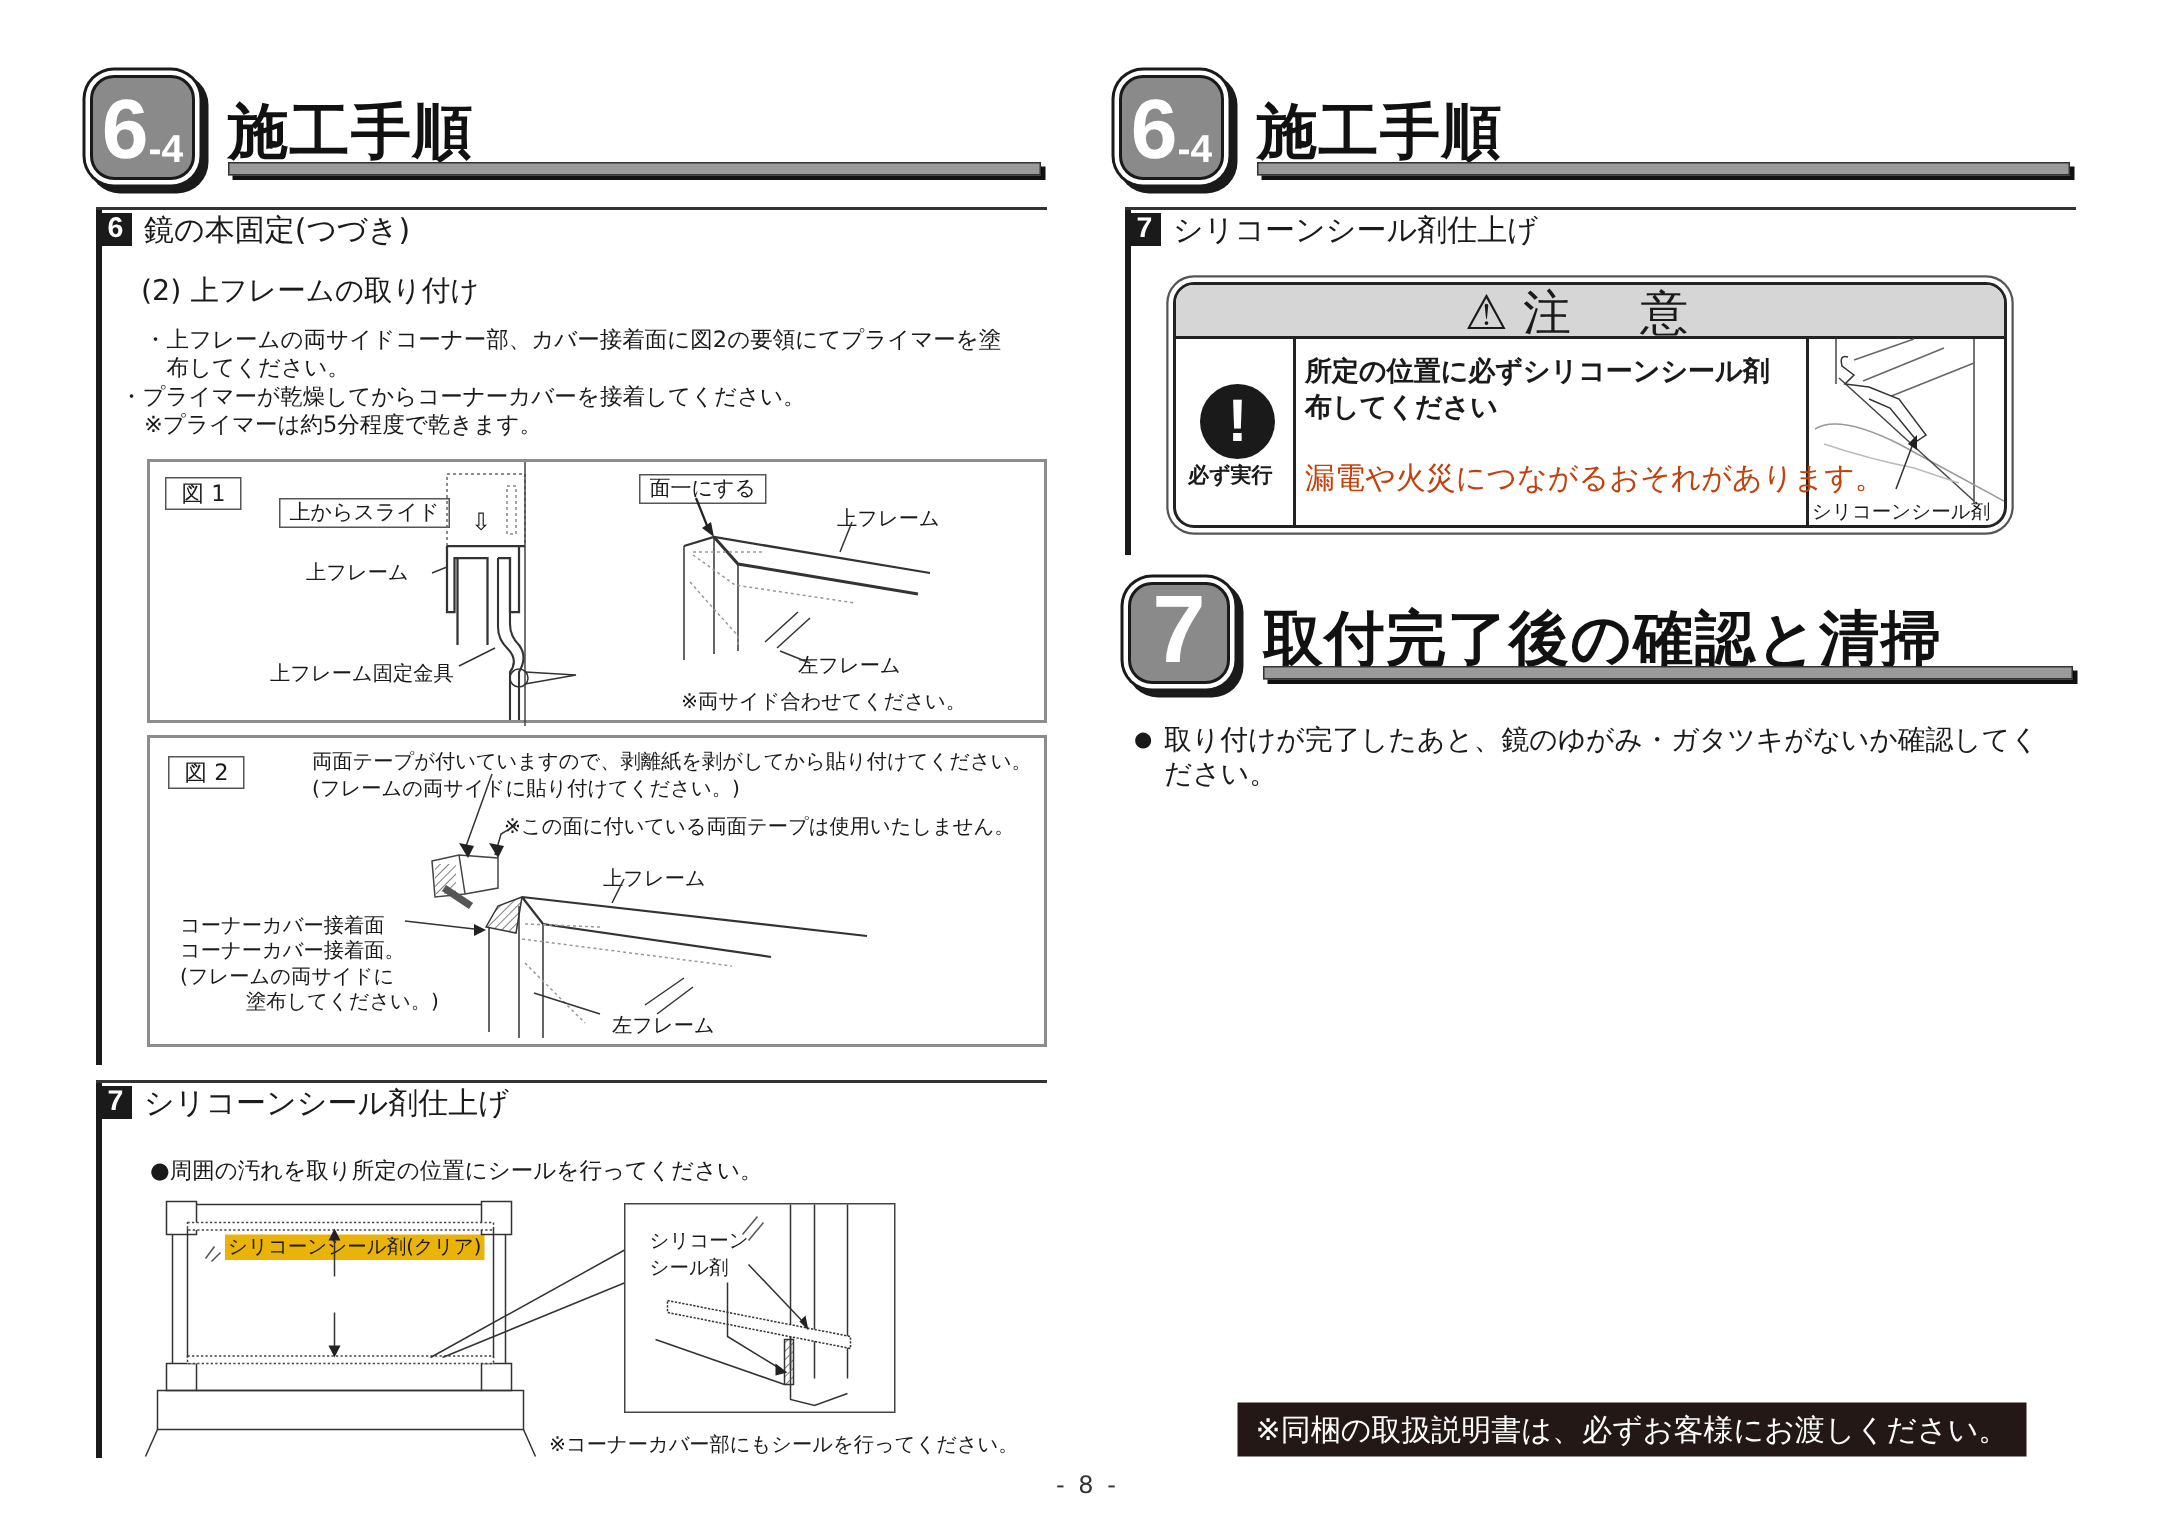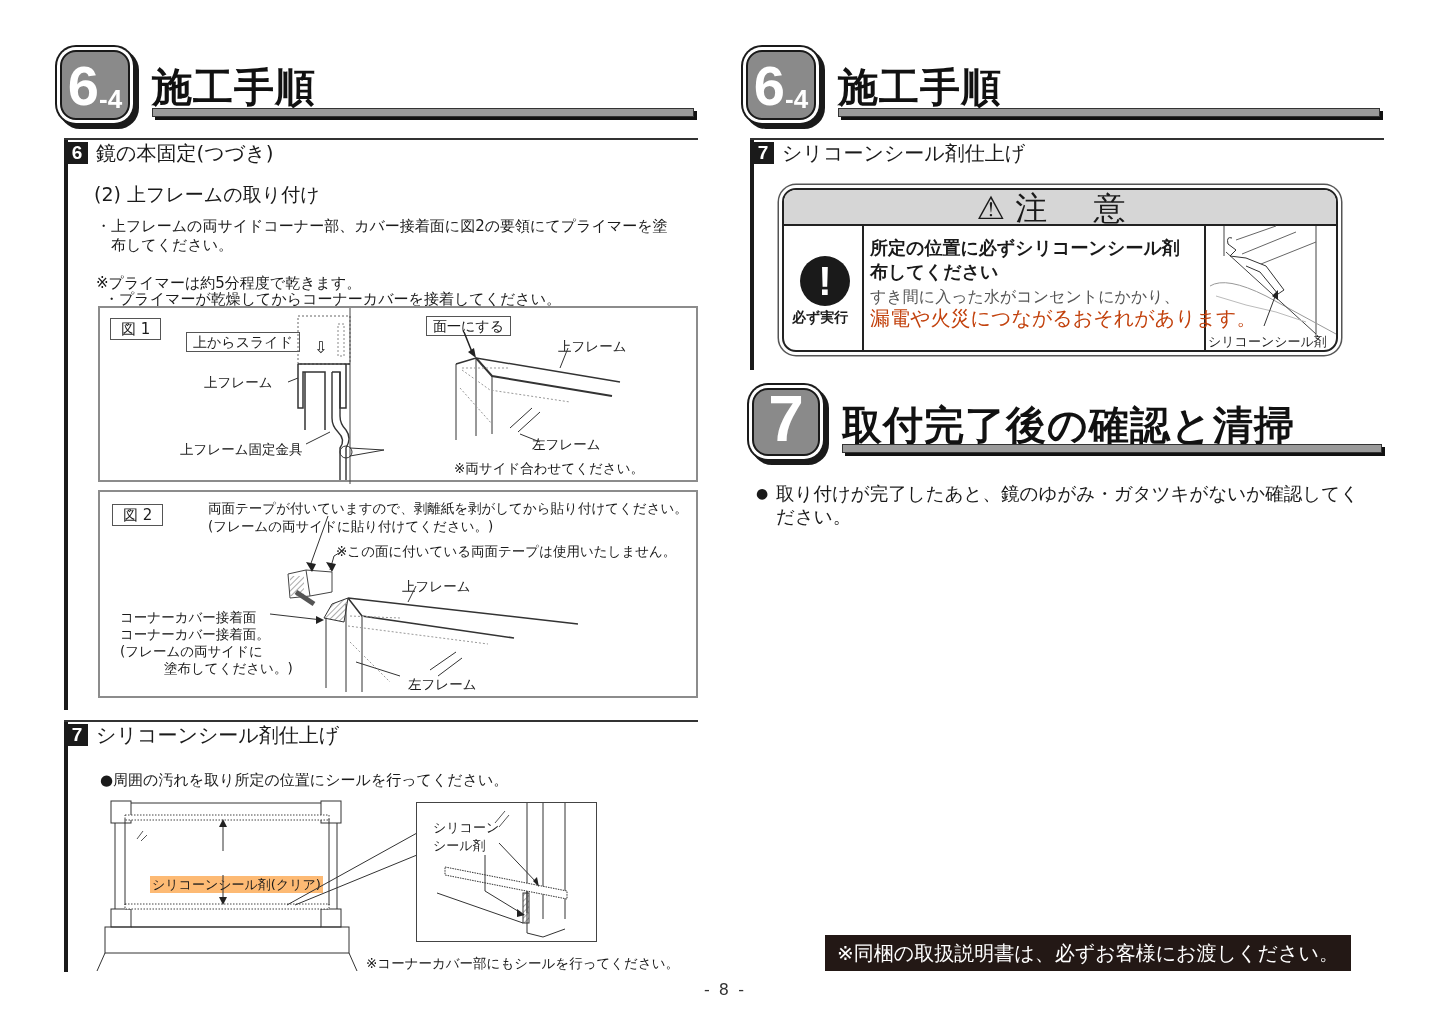--- a/index.html
+++ b/index.html
@@ -67,21 +67,21 @@
   <div class="title-bar" style="left:152px;top:108px;width:542px;"></div>
 
   <div class="sec-rule" style="left:64px;top:138px;width:634px;"></div>
   <div class="sec-vrule" style="left:64px;top:140px;height:570px;"></div>
   <div class="sec-num" style="left:66px;top:142px;">6</div>
   <div class="sec-title" style="left:96px;top:141px;">鏡の本固定(つづき)</div>
   <div class="sec-title" style="left:94px;top:182px;font-size:19px;">(2) 上フレームの取り付け</div>
 
   <div class="text" style="left:96px;top:217px;">・上フレームの両サイドコーナー部、カバー接着面に図2の要領にてプライマーを塗</div>
   <div class="text" style="left:96px;top:236px;">　布してください。</div>
-  <div class="text" style="left:104px;top:255px;margin-top:35px;">・プライマーが乾燥してからコーナーカバーを接着してください。</div>
+  <div class="text" style="left:80px;top:255px;">・プライマーが乾燥してからコーナーカバーを接着してください。</div>
   <div class="text" style="left:96px;top:274px;">※プライマーは約5分程度で乾きます。</div>
 
   <div class="fig-box" style="left:98px;top:306px;width:600px;height:176px;">
     <div class="label-box" style="left:10px;top:10px;font-size:15px;line-height:20px;padding:0 10px;">図 1</div>
     <div class="label-box" style="left:86px;top:24px;">上からスライド</div>
     <div class="text small" style="left:104px;top:66px;">上フレーム</div>
     <div class="text small" style="left:80px;top:133px;">上フレーム固定金具</div>
     <div class="label-box" style="left:326px;top:8px;">面一にする</div>
     <div class="text small" style="left:458px;top:30px;">上フレーム</div>
     <div class="text small" style="left:432px;top:128px;">左フレーム</div>
@@ -152,21 +152,21 @@
       </defs>
     </svg>
   </div>
 
   <div class="sec-rule" style="left:64px;top:720px;width:634px;"></div>
   <div class="sec-vrule" style="left:64px;top:722px;height:250px;"></div>
   <div class="sec-num" style="left:66px;top:724px;">7</div>
   <div class="sec-title" style="left:96px;top:723px;">シリコーンシール剤仕上げ</div>
   <div class="text" style="left:100px;top:771px;">●周囲の汚れを取り所定の位置にシールを行ってください。</div>
 
-  <div class="text small" style="left:150px;top:876px;font-size:13px;background:#fdba74;padding:0 2px;">シリコーンシール剤(クリア)</div>
+  <div class="text small" style="left:150px;top:823px;font-size:13px;background:#eab308;padding:0 2px;">シリコーンシール剤(クリア)</div>
   <svg width="600" height="180" style="left:95px;top:795px;">
     <rect x="16" y="6" width="20" height="22" fill="none" stroke="#333"></rect>
     <rect x="226" y="6" width="20" height="22" fill="none" stroke="#333"></rect>
     <rect x="16" y="114" width="20" height="18" fill="none" stroke="#333"></rect>
     <rect x="226" y="114" width="20" height="18" fill="none" stroke="#333"></rect>
     <line x1="36" y1="8" x2="226" y2="8" stroke="#333"></line>
     <line x1="20" y1="28" x2="20" y2="114" stroke="#333"></line>
     <line x1="242" y1="28" x2="242" y2="114" stroke="#333"></line>
     <rect x="30" y="20" width="204" height="5" fill="#fff" stroke="#444" stroke-dasharray="1.5,1.5"></rect>
     <rect x="30" y="109" width="204" height="5" fill="#fff" stroke="#444" stroke-dasharray="1.5,1.5"></rect>
@@ -223,21 +223,20 @@
   <div class="caution" style="left:782px;top:188px;width:556px;height:164px;">
     <div class="caution-head">
       <span style="letter-spacing:10px;">⚠</span><span>注 意</span>
     </div>
     <div class="abs" style="left:78px;top:36px;width:2px;height:128px;background:#222;"></div>
     <div class="abs" style="left:420px;top:36px;width:2px;height:128px;background:#222;"></div>
     <div class="exclaim" style="left:16px;top:66px;">!</div>
     <div class="text" style="left:8px;top:118px;font-size:14px;font-weight:bold;">必ず実行</div>
     <div class="text" style="left:86px;top:46px;font-size:18px;line-height:23px;font-weight:bold;">所定の位置に必ずシリコーンシール剤</div>
     <div class="text" style="left:86px;top:70px;font-size:18px;line-height:23px;font-weight:bold;">布してください</div>
-    <div class="text" style="left:86px;top:97px;font-size:16px;line-height:20px;color:#555;">すき間に入った水がコンセントにかかり、</div>
     <div class="text" style="left:86px;top:118px;font-size:20px;line-height:20px;color:#c2410c;">漏電や火災につながるおそれがあります。</div>
     <svg width="134" height="128" style="left:422px;top:36px;">
       <line x1="18" y1="0" x2="18" y2="30" stroke="#444"></line>
       <line x1="110" y1="0" x2="110" y2="110" stroke="#444"></line>
       <path d="M4 60 Q20 50 60 70 L130 108" fill="none" stroke="#999"></path>
       <path d="M20 26 L110 108" stroke="#444"></path>
       <path d="M10 70 Q40 80 70 86 L100 96" fill="none" stroke="#bbb"></path>
       <path d="M30 14 L70 0 M36 28 L90 6 M50 40 L110 16" stroke="#666"></path>
       <path d="M26 12 Q20 10 22 18 L30 24 L24 30 L40 32 L60 40 L78 64 L72 68 L54 46 L40 40" fill="#fff" stroke="#333"></path>
       <line x1="58" y1="100" x2="70" y2="68" stroke="#333"></line>

